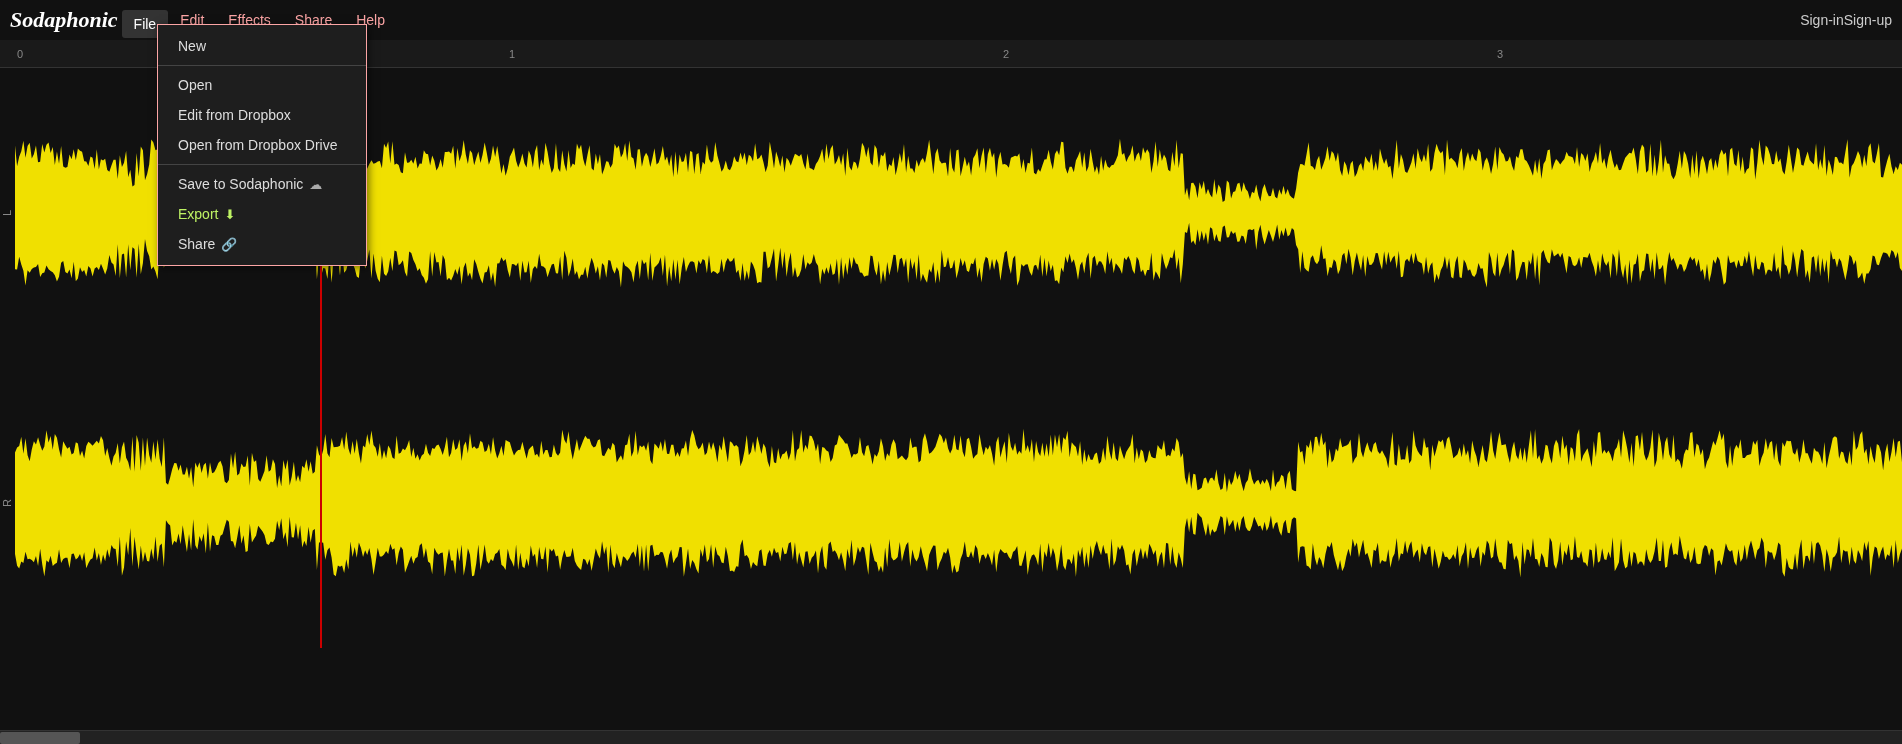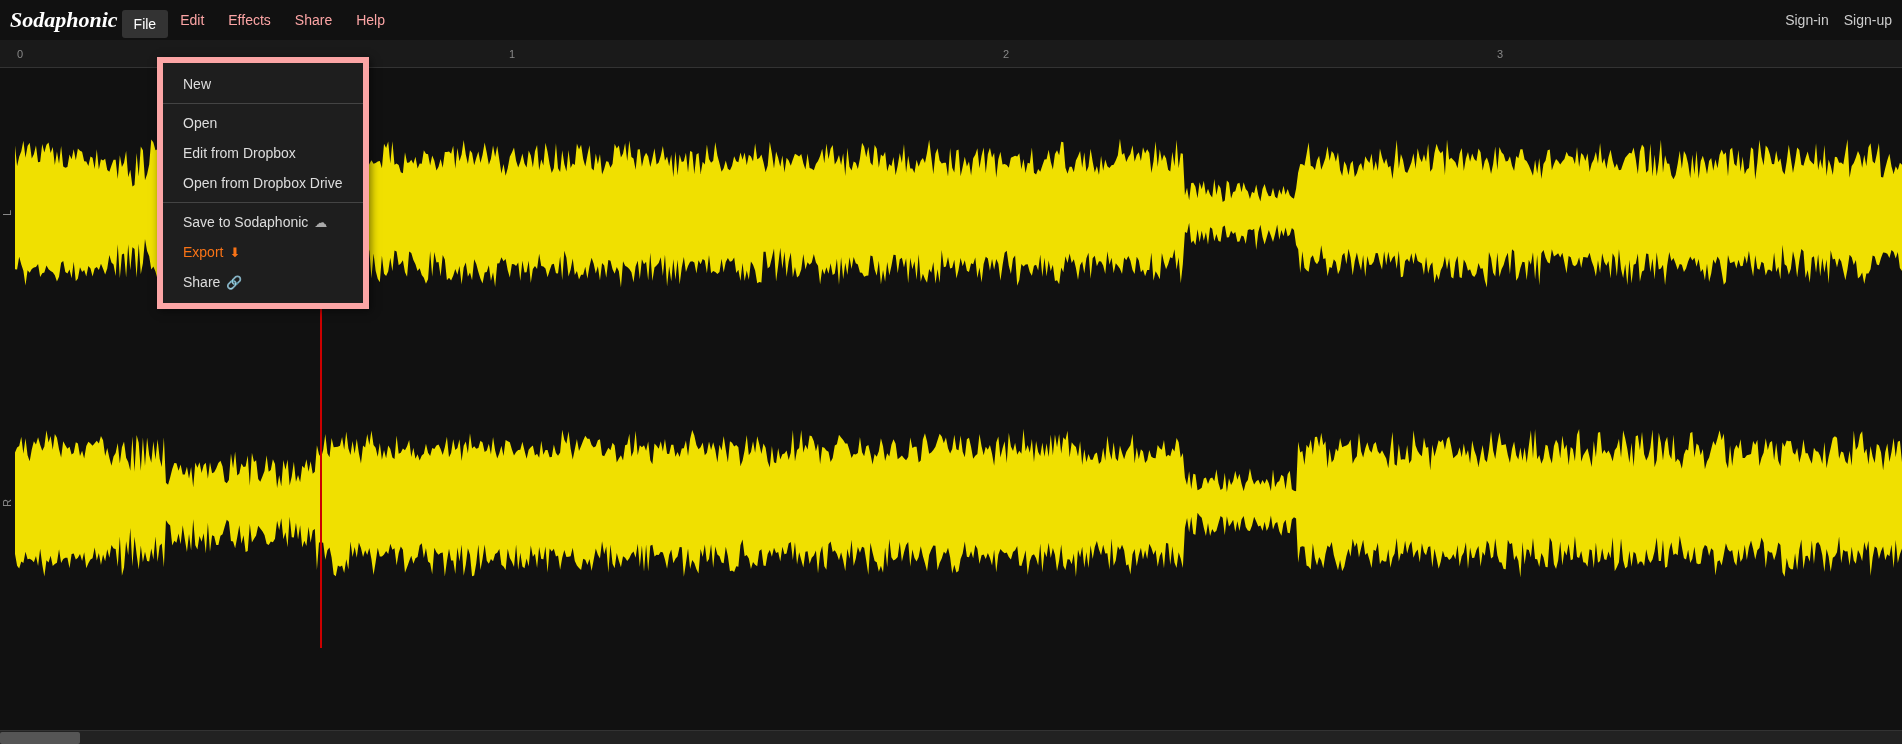--- a/index.html
+++ b/index.html
@@ -39,52 +39,51 @@
       border-radius: 3px;
     }
     .menu-item:hover, .menu-item.active {
       background: #333;
       color: #fff;
       margin-top: 8px;
     }
     .spacer { flex: 1; }
     .auth-links {
       display: flex;
-      gap: 15px;
       color: #ccc;
       font-size: 14px;
     }
     .auth-links a {
       color: #ccc;
       text-decoration: none;
       cursor: pointer;
     }
 
     
     .dropdown-menu {
       position: absolute;
-      top: 57px;
+      top: 24px;
       left: 157px;
       background: #1e1e1e;
-      border: 6px solid #fca5a5;
+      border: 1px solid #fca5a5;
       min-width: 210px;
       z-index: 200;
       padding: 6px 0;
       box-shadow: 2px 2px 8px rgba(0,0,0,0.5);
     }
     .dropdown-item {
       padding: 7px 20px;
       cursor: pointer;
       color: #ddd;
       font-size: 14px;
       display: flex;
       align-items: center;
       gap: 6px;
     }
-    .dropdown-item.highlight { color: #f97316; }
+    .dropdown-item.highlight { color: #bef264; }
     .dropdown-separator {
       border-top: 1px solid #444;
       margin: 4px 0;
     }
 
     
     #waveform-container {
       position: relative;
       width: 1902px;
       height: 704px;

